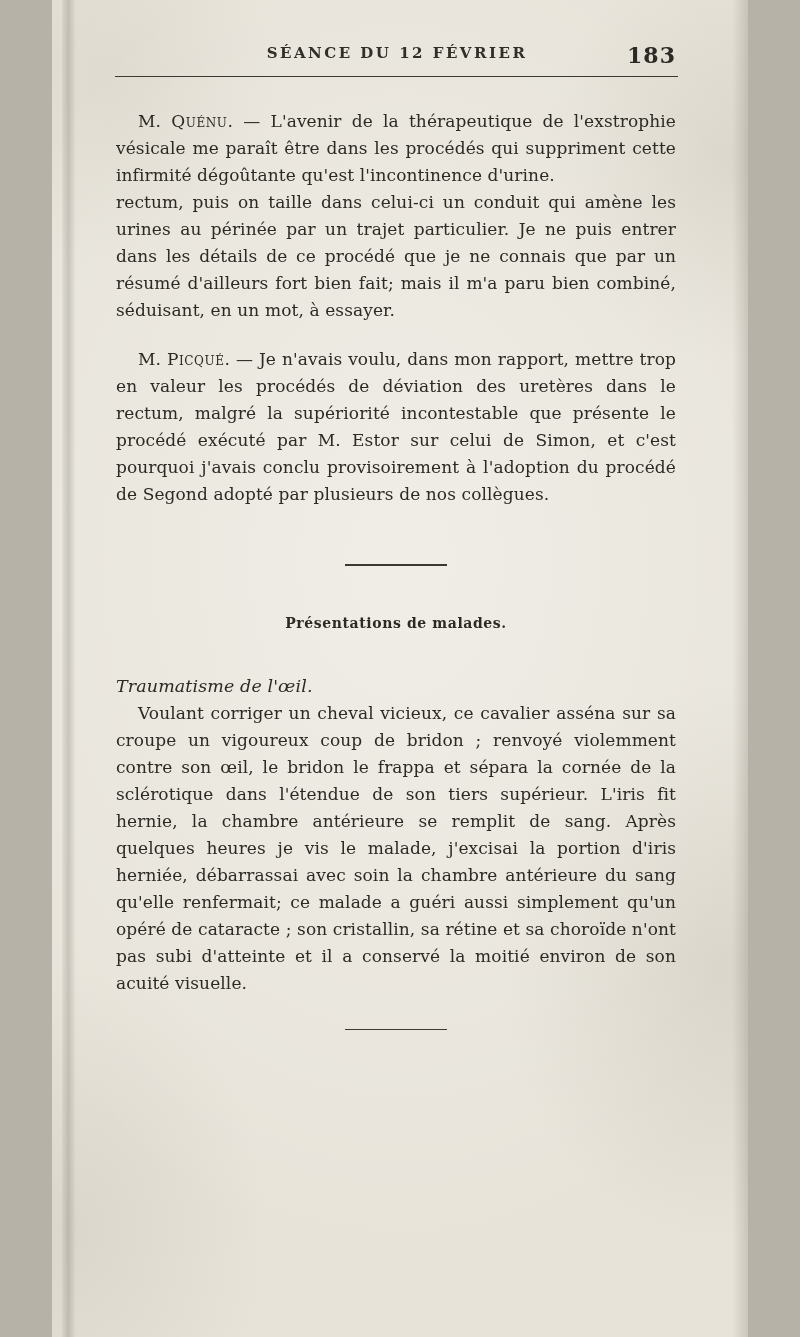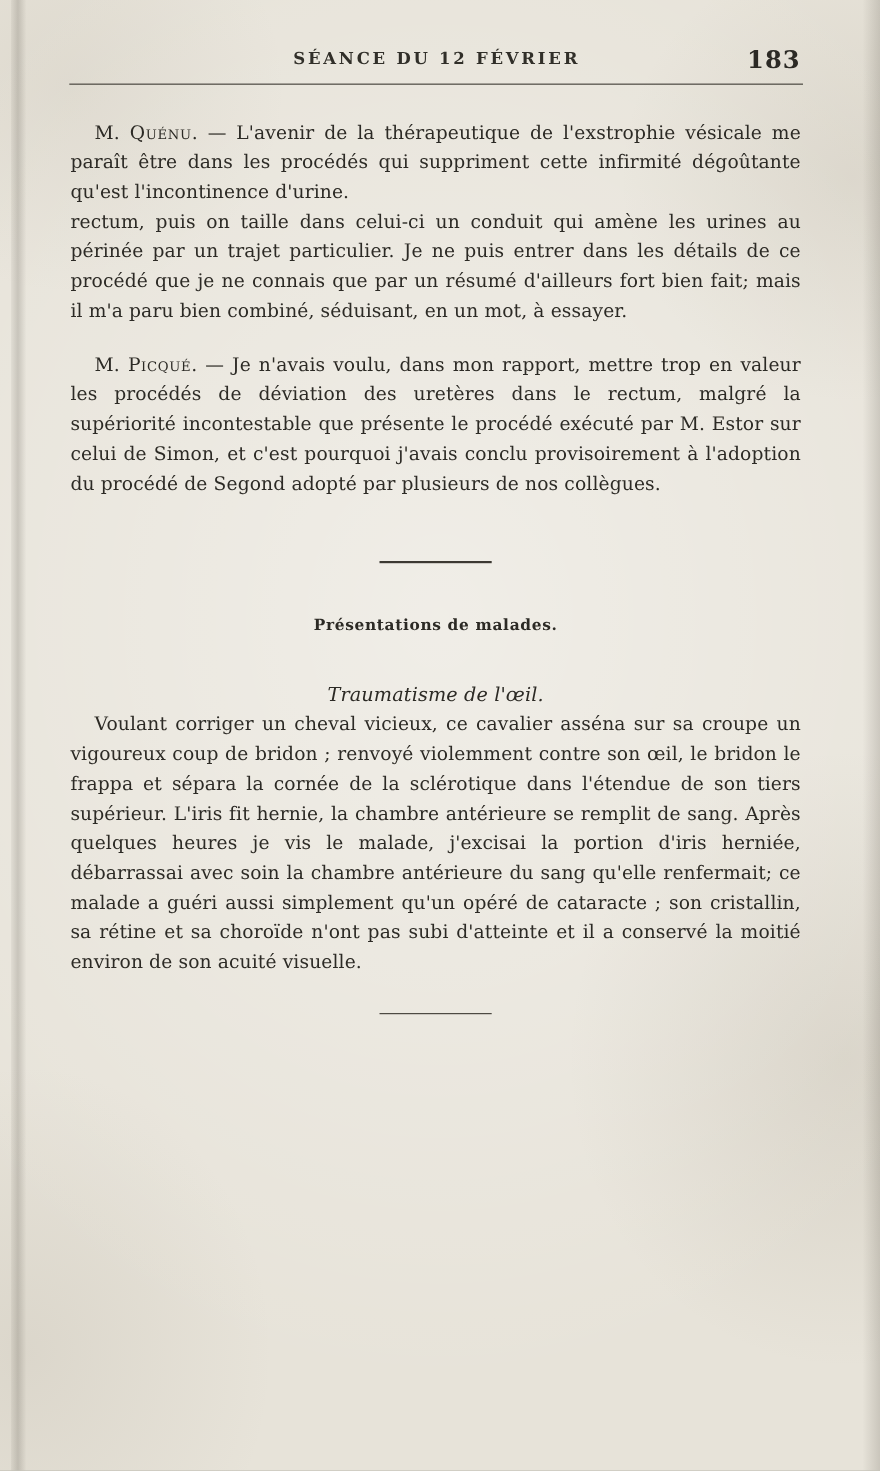--- a/index.html
+++ b/index.html
@@ -2,21 +2,21 @@
 <html><head>
 <meta charset="utf-8">
 <style>
   html, body {
     margin: 0;
     padding: 0;
     background: #b6b2a8;
   }
   .page {
     position: relative;
-    width: 800px;
+    width: 696px;
     height: 1337px;
     margin: 0 auto;
     overflow: hidden;
     color: #2c2a25;
     font-family: "DejaVu Serif", "Liberation Serif", serif;
     background:
       radial-gradient(ellipse 120% 85% at 50% 42%, rgba(255,255,255,0.38) 0%, rgba(255,255,255,0) 62%),
       radial-gradient(ellipse 38% 22% at 97% 12%, rgba(140,130,110,0.14), rgba(140,130,110,0) 70%),
       radial-gradient(ellipse 45% 30% at 96% 72%, rgba(140,130,110,0.16), rgba(140,130,110,0) 70%),
       radial-gradient(ellipse 40% 28% at 3% 92%, rgba(140,130,110,0.13), rgba(140,130,110,0) 70%),
@@ -106,21 +106,21 @@
   .section-heading {
     margin: 44px 0 0 0;
     text-align: center;
     font-size: 14px;
     font-weight: 700;
     letter-spacing: 0.6px;
     text-indent: 0;
   }
   .section-subheading {
     margin: 36px 0 0 0;
-    text-align: center;
+    text-align: left;
     font-style: italic;
     font-size: 17.5px;
     font-weight: 400;
     text-indent: 0;
   }
   .after-subheading { margin-top: 30px; }
 </style>
 </head>
 <body>
 

